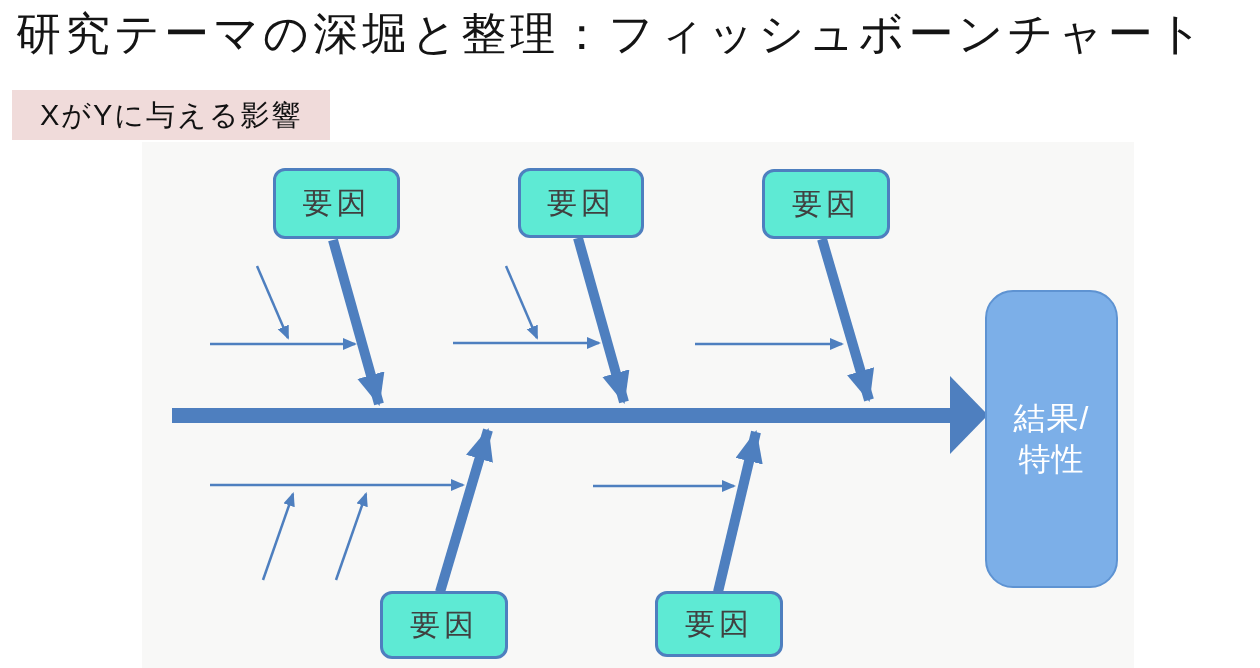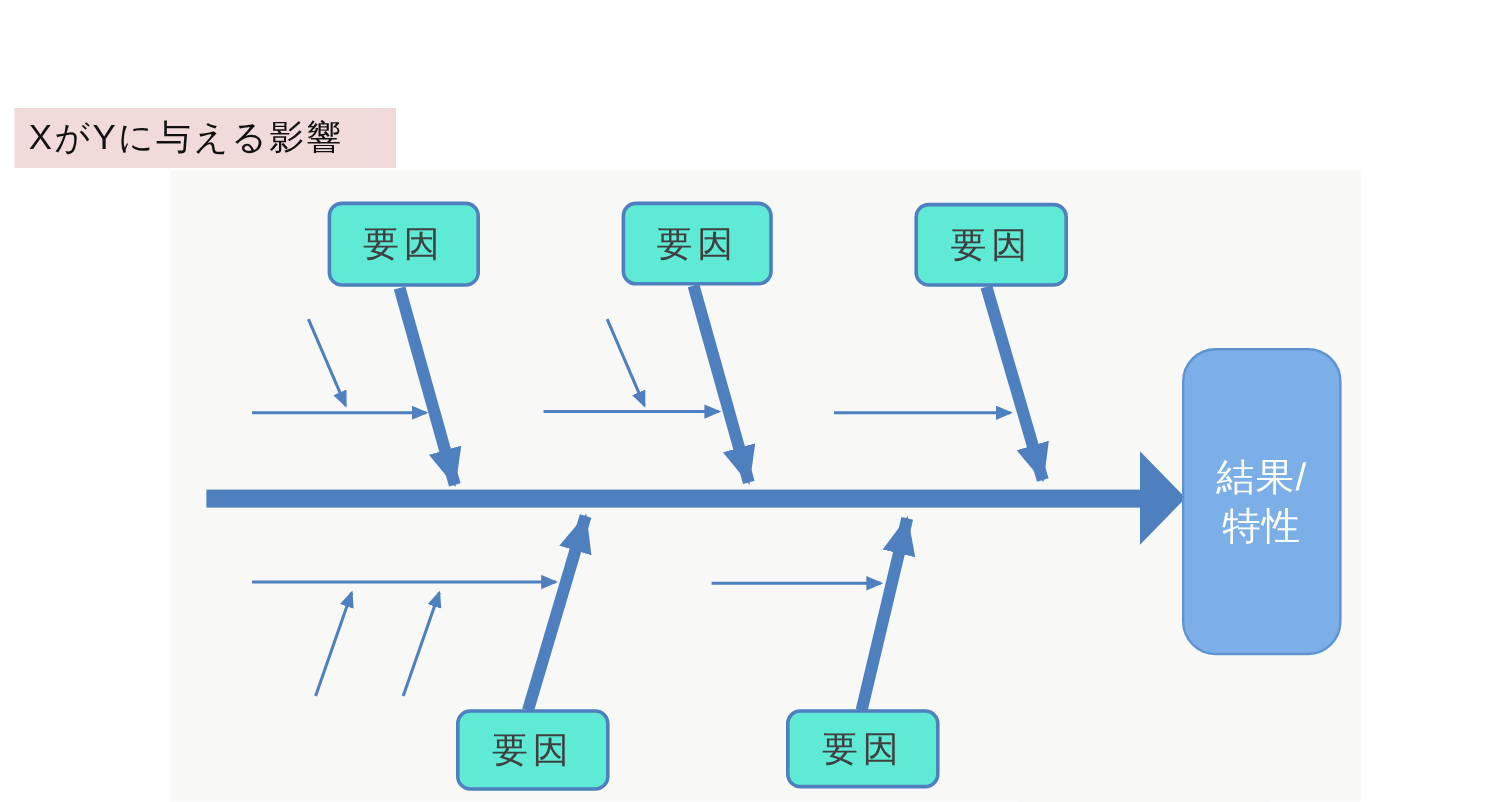--- a/index.html
+++ b/index.html
@@ -19,21 +19,21 @@
   .page-title{
     position:absolute;left:16px;top:4px;width:1240px;
     font-size:45px;font-weight:normal;letter-spacing:4px;
     color:var(--title-color);white-space:nowrap;
   }
 
   .highlight-label{
     position:absolute;left:12px;top:90px;width:318px;height:50px;
     background:var(--highlight-bg);color:#111;
     font-size:29px;line-height:50px;letter-spacing:2px;
-    padding-left:12px;white-space:nowrap;
+    padding-left:28px;white-space:nowrap;
   }
 
   .diagram-panel{
     position:absolute;left:142px;top:142px;width:992px;height:526px;
     background:var(--panel-bg);
   }
   .diagram-panel svg{position:absolute;left:0;top:0;}
   .bone{stroke:var(--accent);fill:none;}
   .bone.thick{stroke-width:10px;}
   .bone.thin{stroke-width:2.5px;}
@@ -46,33 +46,34 @@
     display:flex;align-items:center;justify-content:center;
     font-size:30px;letter-spacing:4px;color:var(--factor-text);
   }
   .factor-1{left:131px;top:26px;width:127px;height:71px;}
   .factor-2{left:376px;top:26px;width:126px;height:70px;}
   .factor-3{left:620px;top:27px;width:128px;height:70px;}
   .factor-4{left:238px;top:449px;width:128px;height:68px;}
   .factor-5{left:513px;top:449px;width:128px;height:66px;}
 
   .result-box{
-    position:absolute;left:843px;top:148px;width:133px;height:256px;
+    position:absolute;left:843px;top:148px;width:133px;height:298px;
     background:var(--result-fill);border:2px solid var(--result-border);
     border-radius:28px;
     display:flex;flex-direction:column;align-items:center;justify-content:center;
     color:#ffffff;font-size:32px;line-height:41px;letter-spacing:1px;
     text-align:center;
   }
 </style>
 </head>
 <body>
 
 <div class="stage">
 
+  <h1 class="page-title">研究テーマの深堀と整理：フィッシュボーンチャート</h1>
 
   <div class="highlight-label">XがYに与える影響</div>
 
   <div class="diagram-panel">
 
     <svg width="992" height="526" viewBox="0 0 992 526">
       <defs>
         <marker id="mBig" markerUnits="userSpaceOnUse" markerWidth="34" markerHeight="30" refX="30" refY="14" orient="auto">
           <path class="arrowhead" d="M0,0 L32,14 L0,28 z"></path>
         </marker>

